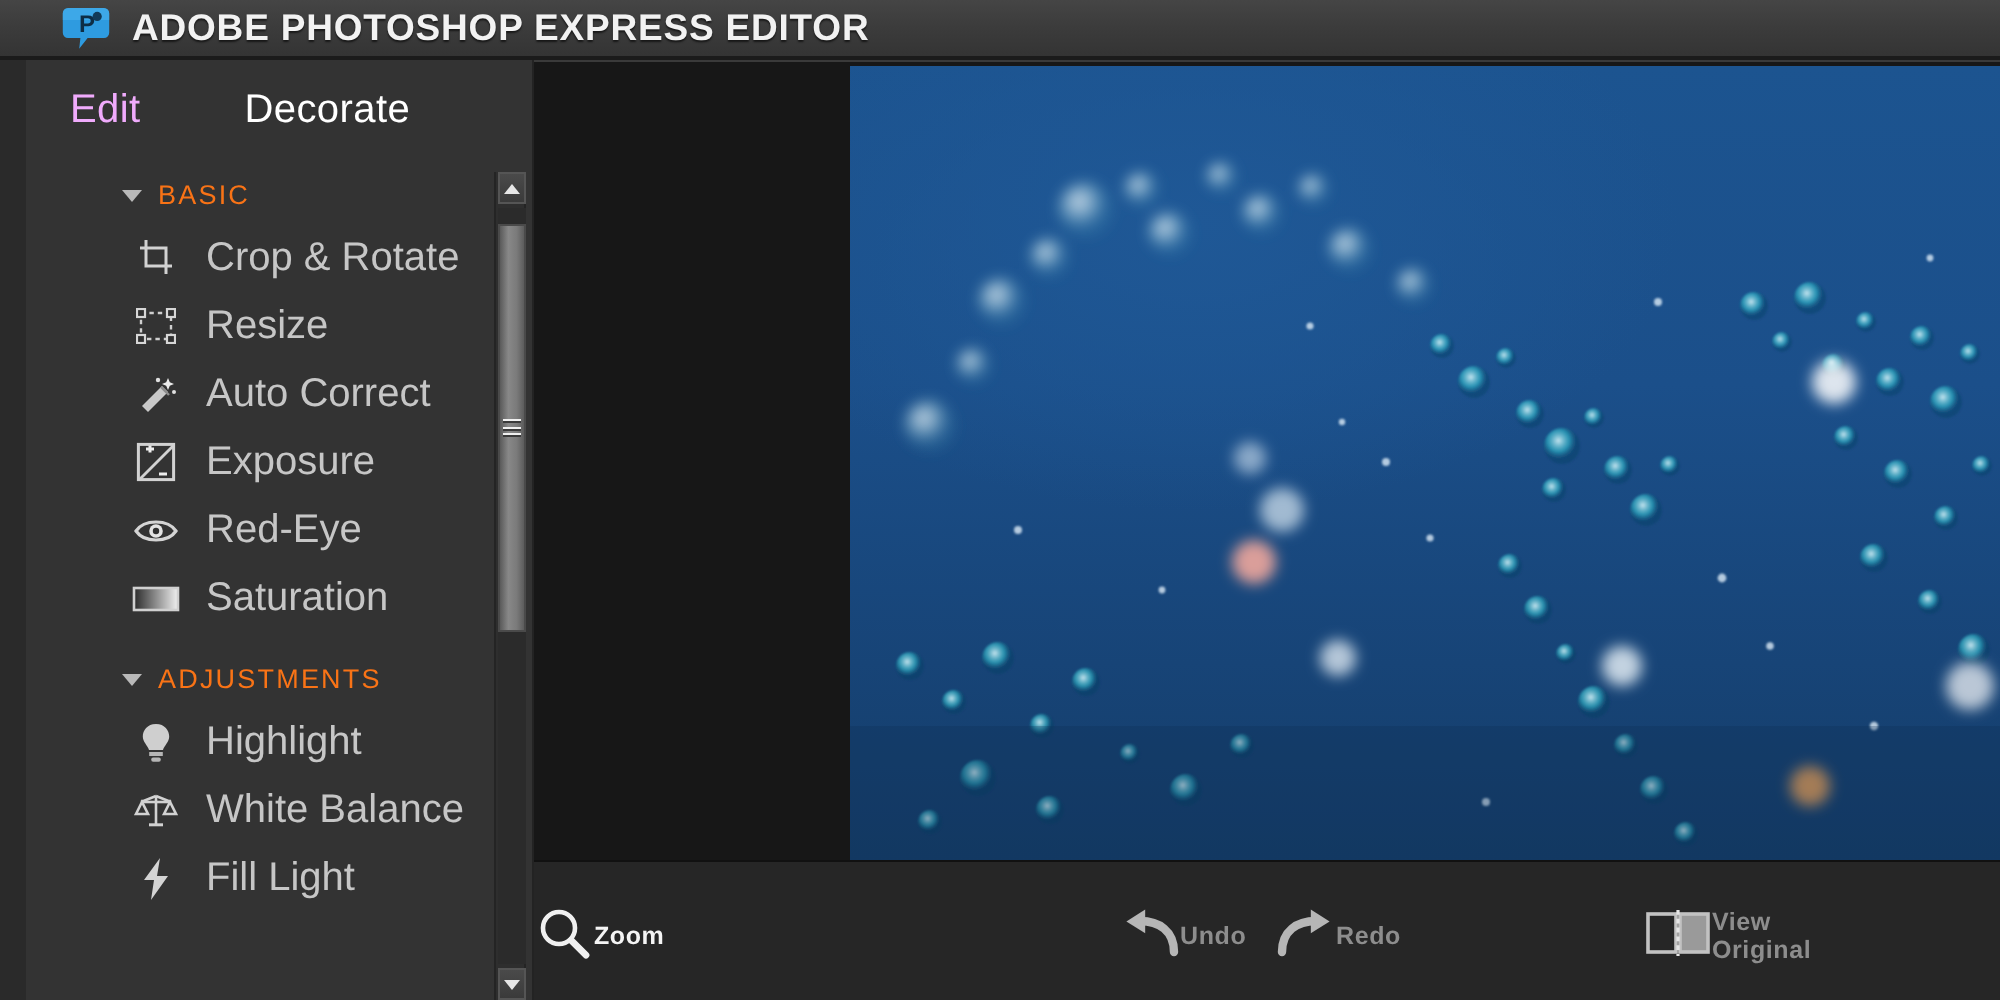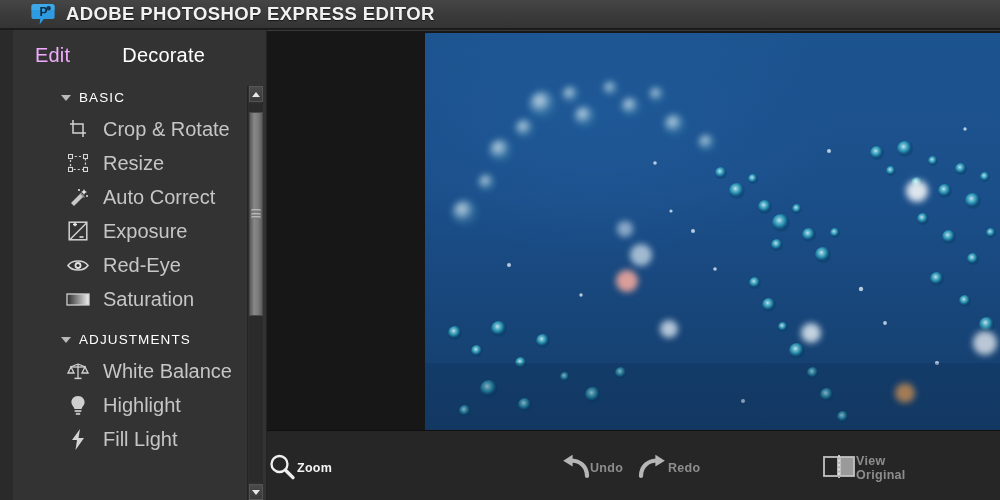--- a/index.html
+++ b/index.html
@@ -82,21 +82,21 @@
   .caret {
     position: absolute; left: 48px; top: 50%;
     width: 0; height: 0;
     margin-top: -2px;
     border-left: 5px solid transparent;
     border-right: 5px solid transparent;
     border-top: 6px solid #b9b9b9;
   }
   .section-label {
     margin-left: 20px;
-    color: #ffffff;
+    color: #f97316;
     font-size: 13.5px;
     letter-spacing: 1.1px;
   }
   .tool-row {
     display: flex; align-items: center;
     height: 34px;
     padding-left: 52px;
     cursor: pointer;
   }
   .tool-icon {
@@ -311,41 +311,41 @@
         <span class="tool-label">Saturation</span>
       </div>
 
       <div class="section-header" style="margin-top:8px">
         <span class="caret"></span>
         <span class="section-label">ADJUSTMENTS</span>
       </div>
 
       <div class="tool-row">
         <span class="tool-icon">
+          <svg width="16" height="21" viewBox="0 0 16 21">
+            <path d="M8 1 C3.6 1, 1.4 4.3, 1.4 7.2 C1.4 10, 3.8 11.6, 4.5 14 H11.5 C12.2 11.6, 14.6 10, 14.6 7.2 C14.6 4.3, 12.4 1, 8 1 Z" fill="#cfcfcf"></path>
+            <rect x="4.6" y="15" width="6.8" height="2" fill="#b5b5b5"></rect>
+            <rect x="5.6" y="17.7" width="4.8" height="2.2" rx="1" fill="#b5b5b5"></rect>
+          </svg>
+        </span>
+        <span class="tool-label">Highlight</span>
+      </div>
+
+      <div class="tool-row">
+        <span class="tool-icon">
           <svg width="22" height="20" viewBox="0 0 22 20" stroke="#d2d2d2" stroke-width="1.3" fill="none">
             <path d="M11 3 V17"></path>
               <path d="M3.5 6 H18.5"></path>
               <path d="M11 3 L3.5 6 M11 3 L18.5 6"></path>
             <path d="M1 12 L4 6 L7 12 Z" fill="none"></path>
             <path d="M15 12 L18 6 L21 12 Z" fill="none"></path>
             <path d="M7.5 17.4 H14.5" stroke-width="1.5"></path>
           </svg>
         </span>
         <span class="tool-label">White Balance</span>
-      </div>
-
-      <div class="tool-row">
-        <span class="tool-icon">
-          <svg width="16" height="21" viewBox="0 0 16 21">
-            <path d="M8 1 C3.6 1, 1.4 4.3, 1.4 7.2 C1.4 10, 3.8 11.6, 4.5 14 H11.5 C12.2 11.6, 14.6 10, 14.6 7.2 C14.6 4.3, 12.4 1, 8 1 Z" fill="#cfcfcf"></path>
-            <rect x="4.6" y="15" width="6.8" height="2" fill="#b5b5b5"></rect>
-            <rect x="5.6" y="17.7" width="4.8" height="2.2" rx="1" fill="#b5b5b5"></rect>
-          </svg>
-        </span>
-        <span class="tool-label">Highlight</span>
       </div>
 
       <div class="tool-row">
         <span class="tool-icon">
           <svg width="14" height="21" viewBox="0 0 14 21">
             <path d="M9 0 L1 11 H6 L4.5 21 L13 9 H7.5 Z" fill="#d4d4d4"></path>
           </svg>
         </span>
         <span class="tool-label">Fill Light</span>
       </div>

